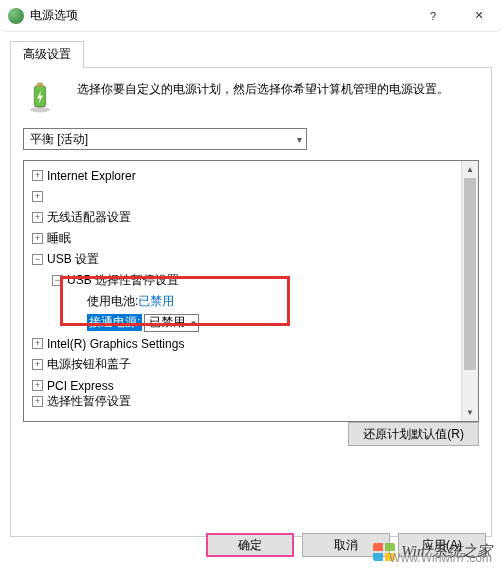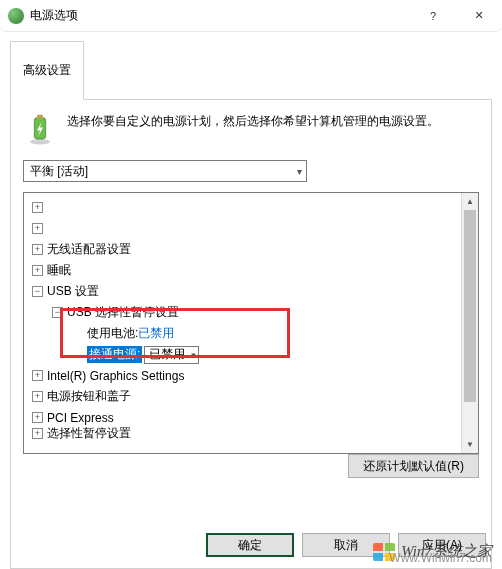--- a/index.html
+++ b/index.html
@@ -33,39 +33,39 @@
   font-family: "Segoe UI Symbol", sans-serif;
   font-size: 11px;
   color: #333;
 }
 
 .tab-strip {
   padding: 8px 10px 0 10px;
 }
 .tab {
   display: inline-block;
-  padding: 20px 12px;
+  padding: 4px 12px;
   border: 1px solid #d0d0d0;
   border-bottom: 1px solid #fff;
   background: #fff;
   font-size: 12px;
   position: relative;
   top: 1px;
   z-index: 2;
 }
 .tab-panel {
   margin: 0 10px 10px 10px;
   border: 1px solid #d0d0d0;
   padding: 12px;
   position: relative;
   height: 470px;
 }
 .header-row {
   display: flex;
-  gap: 10px;
+  gap: 20px;
   margin-bottom: 14px;
 }
 .header-icon {
   width: 34px; height: 34px; flex-shrink: 0;
   display:flex; align-items:center; justify-content:center;
 }
 .header-icon svg { width: 34px; height: 34px; }
 .header-text { font-size: 12px; line-height: 1.6; color: #000; }
 
 .plan-select {
@@ -178,21 +178,21 @@
 
 .footer-btns {
   position: absolute;
   right: 16px;
   bottom: 12px;
   display: flex;
   gap: 8px;
 }
 .footer-btns .btn-std { min-width: 88px; }
 .btn-primary {
-  border: 2px solid #14532d;
+  border: 2px solid #ec4899;
   background: #e1e1e1;
 }
 .watermark {
   position: absolute;
   right: 10px; bottom: 8px;
   display: flex; align-items: center; gap: 6px;
   opacity: 0.9;
 }
 .watermark .flag {
   width: 22px; height: 18px; position: relative;
@@ -236,20 +236,21 @@
 
   <div class="plan-select">
     <span>平衡 [活动]</span>
     <span class="chev">▾</span>
   </div>
 
   <div class="tree-box">
     <div class="tree" id="tree">
         <div class="tree-item lvl1">
           <div class="expander">+</div>
+          <span>Internet Explorer</span>
         </div>
         <div class="tree-item lvl1">
           <div class="expander">+</div>
         </div>
         <div class="tree-item lvl1">
           <div class="expander">+</div>
           <span>无线适配器设置</span>
         </div>
         <div class="tree-item lvl1">
           <div class="expander">+</div>

